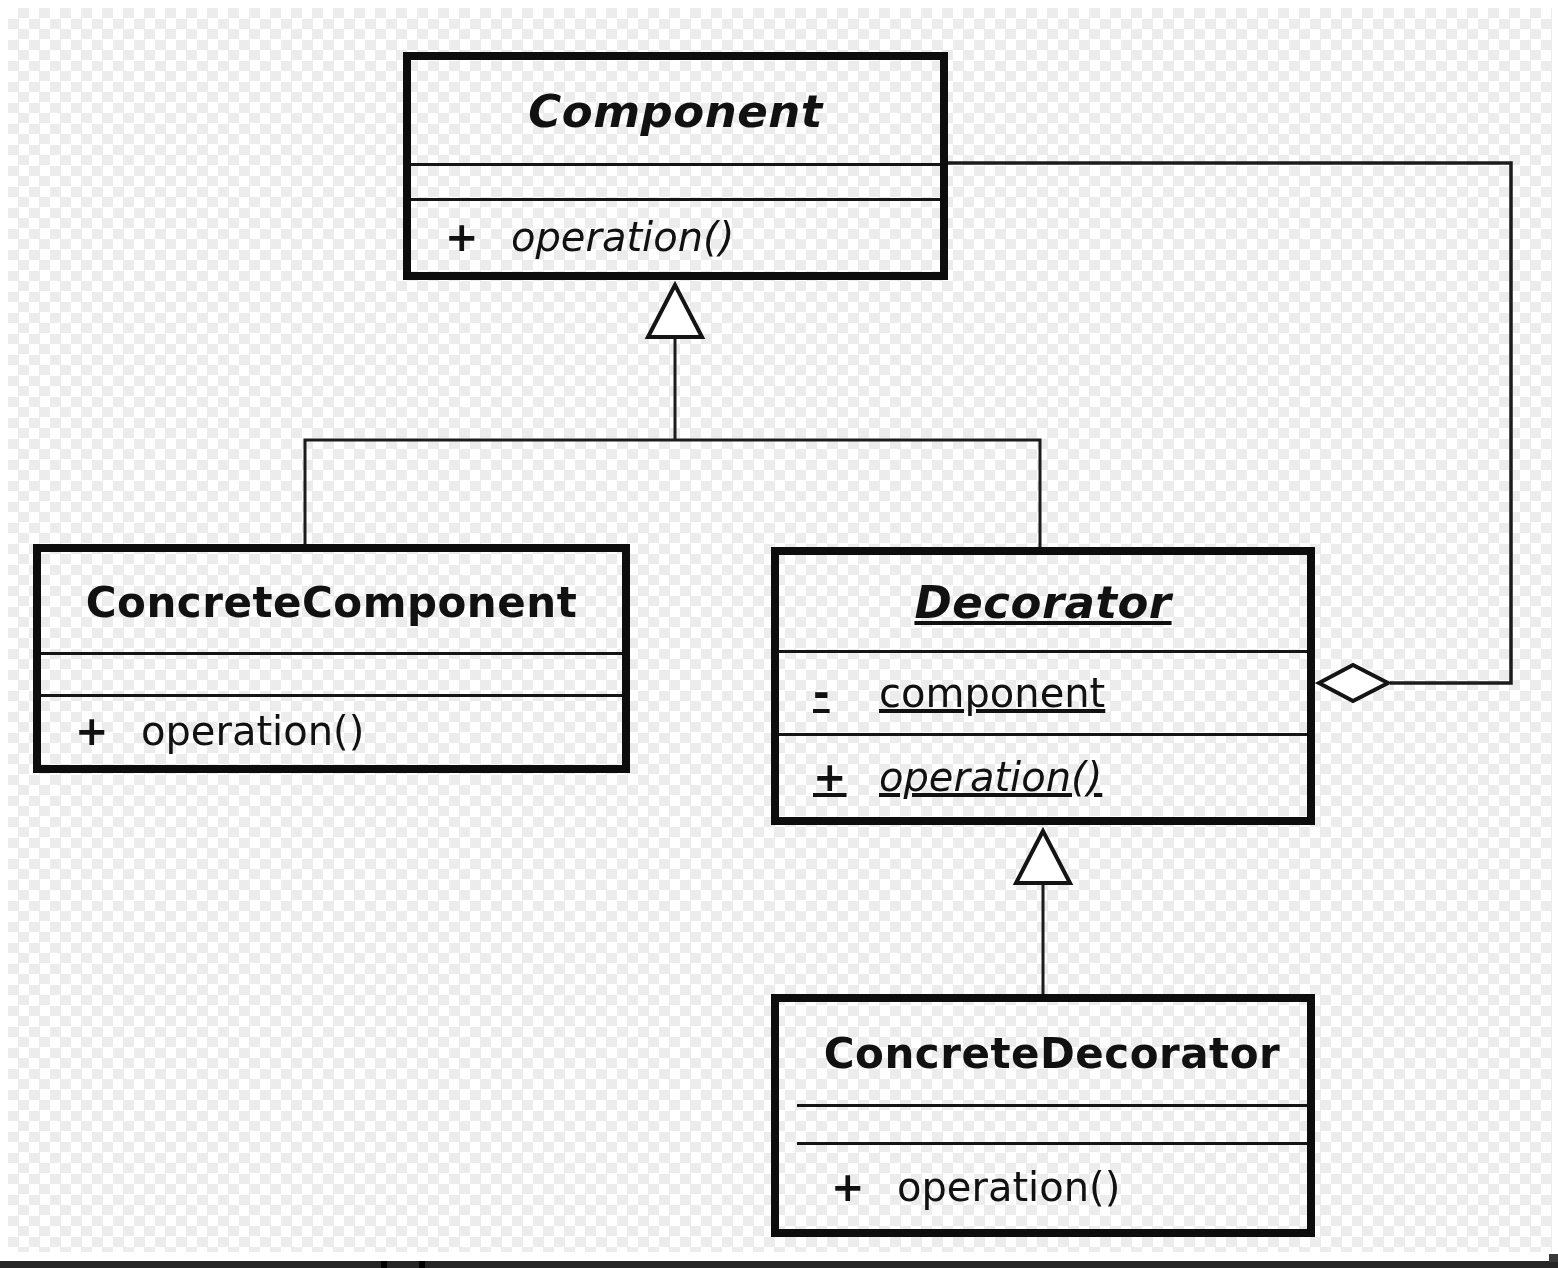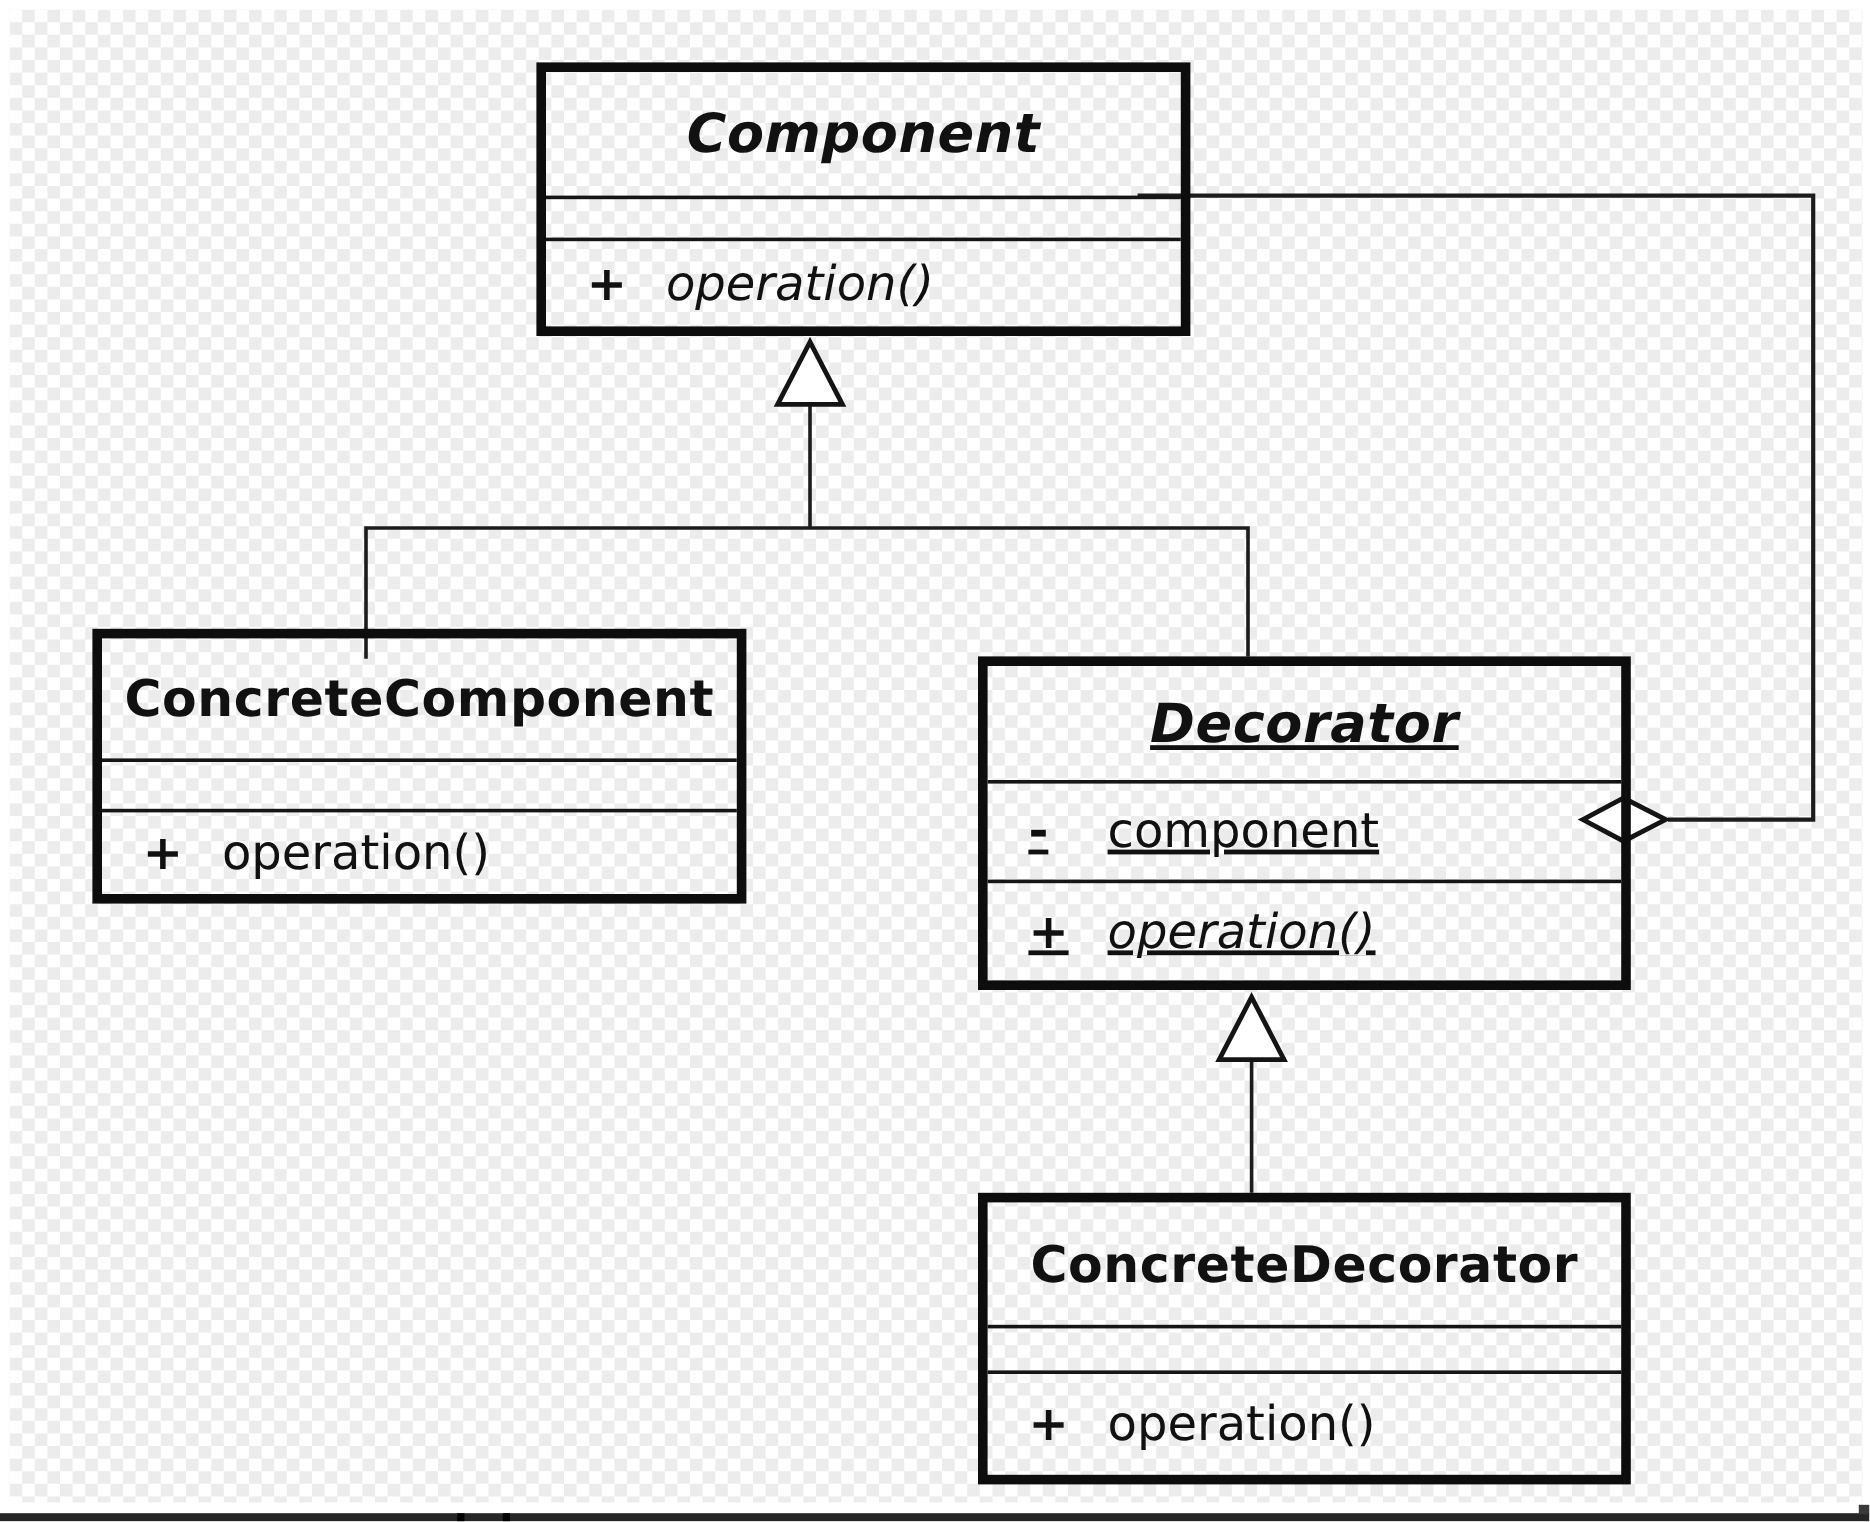--- a/index.html
+++ b/index.html
@@ -18,21 +18,20 @@
   
   #connectors{position:absolute;left:0;top:0;width:1558px;height:1268px;}
 
   
   .uml-class{
     position:absolute;
     border:8px solid #0d0d0d;
     display:flex;flex-direction:column;
     background:transparent;
     box-sizing:border-box;
-    margin-left:44px;
   }
   .uml-title{
     display:flex;align-items:center;justify-content:center;
     font-weight:bold;letter-spacing:0.5px;
   }
   .uml-title.abstract{font-style:italic;font-size:45px;}
   .uml-title.concrete{font-size:42px;}
   .uml-section{
     border-top:3px solid #151515;
     display:flex;align-items:center;
@@ -50,31 +49,31 @@
   }
   .member .mname{white-space:nowrap;}
   .member .mname.italic{font-style:italic;}
 
   
   #box-component{left:403px;top:52px;width:545px;height:228px;}
   #box-component .uml-title{height:103px;}
   #box-component .sec-attrs{height:35px;}
   #box-component .sec-methods{flex:1;}
 
-  #box-concrete-component{left:33px;top:524px;width:545px;height:229px;}
+  #box-concrete-component{left:33px;top:544px;width:597px;height:229px;}
   #box-concrete-component .uml-title{height:100px;}
   #box-concrete-component .sec-attrs{height:42px;}
   #box-concrete-component .sec-methods{flex:1;}
 
   #box-decorator{left:771px;top:547px;width:544px;height:278px;text-decoration:underline;}
   #box-decorator .uml-title{height:95px;}
   #box-decorator .sec-attrs{height:83px;}
   #box-decorator .sec-methods{flex:1;}
 
-  #box-concrete-decorator{left:771px;top:994px;width:544px;height:243px;}
+  #box-concrete-decorator{left:771px;top:994px;width:544px;height:243px;padding-left:18px;}
   #box-concrete-decorator .uml-title{height:102px;}
   #box-concrete-decorator .sec-attrs{height:38px;}
   #box-concrete-decorator .sec-methods{flex:1;}
 
   
   #bottom-bar{
     position:absolute;left:0;top:1261px;width:1558px;height:7px;
     background:#262626;
   }
   .bar-tick{position:absolute;top:0;height:7px;width:6px;background:#000;}

